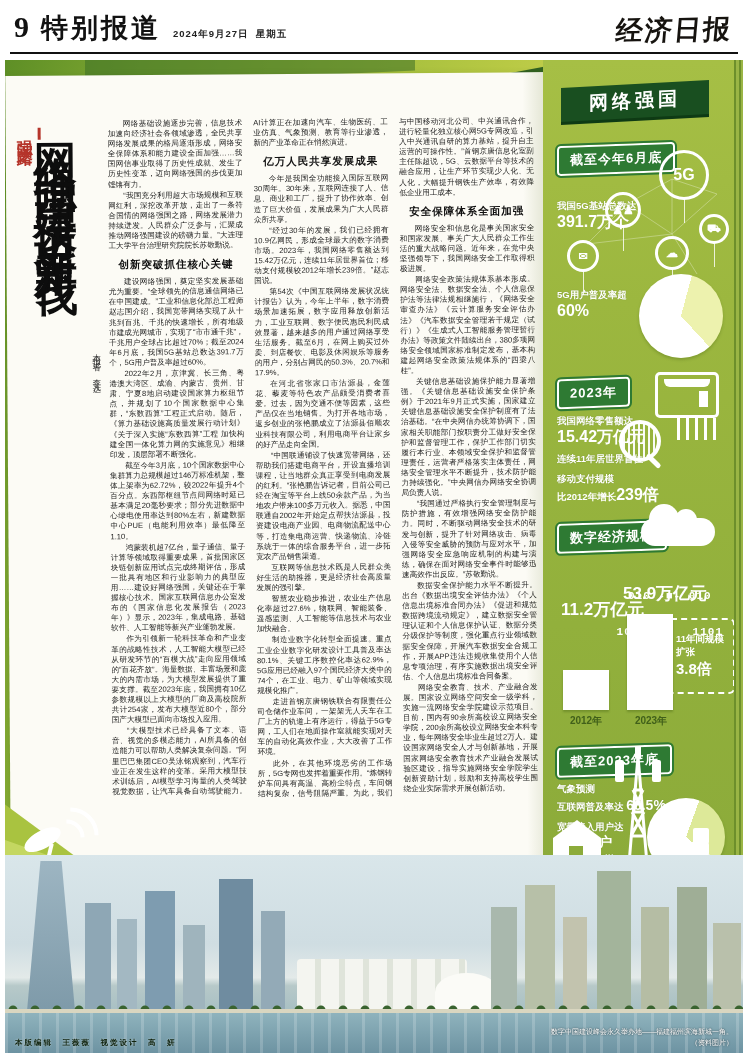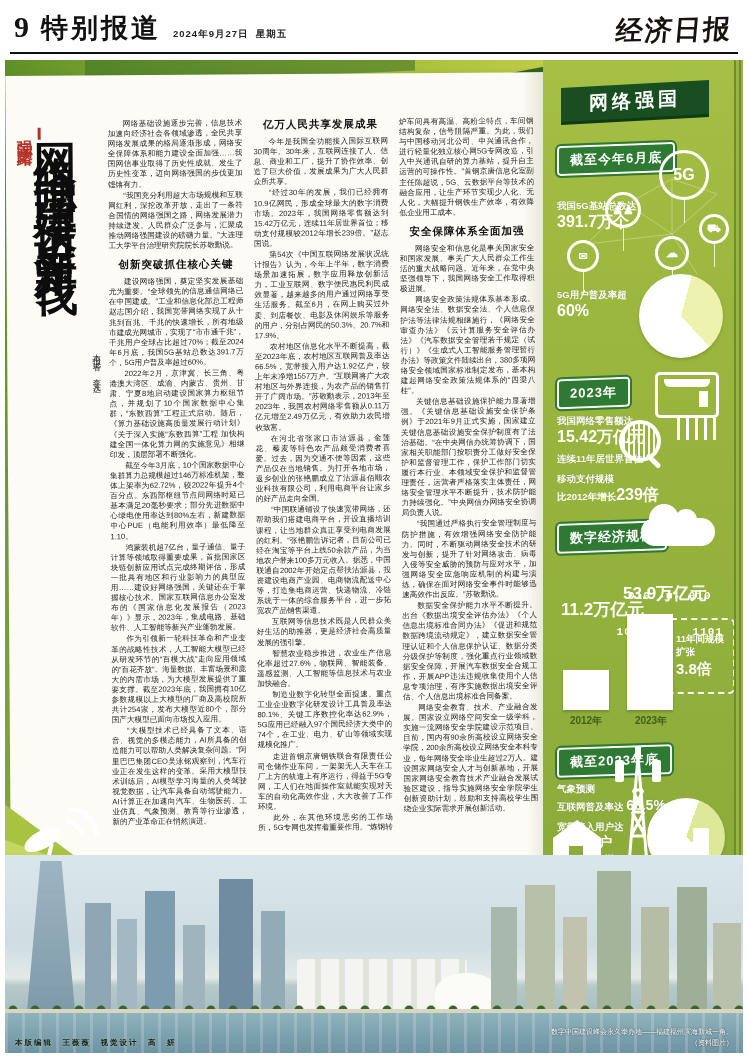--- a/index.html
+++ b/index.html
@@ -154,21 +154,20 @@
           <p>截至今年3月底，10个国家数据中心集群算力总规模超过146万标准机架，整体上架率为62.72%，较2022年提升4个百分点。东西部枢纽节点间网络时延已基本满足20毫秒要求；部分先进数据中心绿电使用率达到80%左右，新建数据中心PUE（电能利用效率）最低降至1.10。</p>
           <p>鸿蒙装机超7亿台，量子通信、量子计算等领域取得重要成果，首批国家区块链创新应用试点完成终期评估，形成一批具有地区和行业影响力的典型应用……建设好网络强国，关键还在于掌握核心技术。国家互联网信息办公室发布的《国家信息化发展报告（2023年）》显示，2023年，集成电路、基础软件、人工智能等新兴产业蓬勃发展。</p>
           <p>作为引领新一轮科技革命和产业变革的战略性技术，人工智能大模型已经从研发环节的“百模大战”走向应用领域的“百花齐放”。海量数据、丰富场景和庞大的内需市场，为大模型发展提供了重要支撑。截至2023年底，我国拥有10亿参数规模以上大模型的厂商及高校院所共计254家，发布大模型近80个，部分国产大模型已面向市场投入应用。</p>
           <p>“大模型技术已经具备了文本、语音、视觉的多模态能力，AI所具备的创造能力可以帮助人类解决复杂问题。”阿里巴巴集团CEO吴泳铭观察到，汽车行业正在发生这样的变革。采用大模型技术训练后，AI模型学习海量的人类驾驶视觉数据，让汽车具备自动驾驶能力。AI计算正在加速向汽车、生物医药、工业仿真、气象预测、教育等行业渗透，新的产业革命正在悄然演进。</p>
         </div>
       <h3>亿万人民共享发展成果</h3>
       <div>
           <p>今年是我国全功能接入国际互联网30周年。30年来，互联网连接了人、信息、商业和工厂，提升了协作效率、创造了巨大价值，发展成果为广大人民群众所共享。</p>
           <p>“经过30年的发展，我们已经拥有10.9亿网民，形成全球最大的数字消费市场。2023年，我国网络零售额达到15.42万亿元，连续11年居世界首位；移动支付规模较2012年增长239倍。”赵志国说。</p>
           <p>第54次《中国互联网络发展状况统计报告》认为，今年上半年，数字消费场景加速拓展，数字应用释放创新活力，工业互联网、数字便民惠民利民成效显著，越来越多的用户通过网络享受生活服务。截至6月，在网上购买过外卖、到店餐饮、电影及休闲娱乐等服务的用户，分别占网民的50.3%、20.7%和17.9%。</p>
-          <p>农村地区信息化水平不断提高，截至2023年底，农村地区互联网普及率达66.5%，宽带接入用户达1.92亿户，较上年末净增1557万户。“互联网将广大农村地区与外界连接，为农产品的销售打开了广阔市场。”苏敬勤表示，2013年至2023年，我国农村网络零售额从0.11万亿元增至2.49万亿元，有效助力农民增收致富。</p>
           <p>在河北省张家口市沽源县，金莲花、藜麦等特色农产品颇受消费者喜爱。过去，因为交通不便等因素，这些产品仅在当地销售。为打开各地市场，返乡创业的张艳鹏成立了沽源县佰顺农业科技有限公司，利用电商平台让家乡的好产品走向全国。</p>
           <p>“中国联通铺设了快速宽带网络，还帮助我们搭建电商平台，开设直播培训课程，让当地群众真正享受到电商发展的红利。”张艳鹏告诉记者，目前公司已经在淘宝等平台上线50余款产品，为当地农户带来100多万元收入。据悉，中国联通自2002年开始定点帮扶沽源县，投资建设电商产业园、电商物流配送中心等，打造集电商运营、快递物流、冷链系统于一体的综合服务平台，进一步拓宽农产品销售渠道。</p>
           <p>互联网等信息技术既是人民群众美好生活的助推器，更是经济社会高质量发展的强引擎。</p>
           <p>智慧农业稳步推进，农业生产信息化率超过27.6%，物联网、智能装备、遥感监测、人工智能等信息技术与农业加快融合。</p>
           <p>制造业数字化转型全面提速。重点工业企业数字化研发设计工具普及率达80.1%、关键工序数控化率达62.9%，5G应用已经融入97个国民经济大类中的74个，在工业、电力、矿山等领域实现规模化推广。</p>
           <p>走进首钢京唐钢铁联合有限责任公司仓储作业车间，一架架无人天车在工厂上方的轨道上有序运行，得益于5G专网，工人们在地面操作室就能实现对天车的自动化高效作业，大大改善了工作环境。</p>
           <p>此外，在其他环境恶劣的工作场所，5G专网也发挥着重要作用。“炼钢转炉车间具有高温、高粉尘特点，车间钢结构复杂，信号阻隔严重。为此，我们与中国移动河北公司、中兴通讯合作，进行轻量化独立核心网5G专网改造，引入中兴通讯自研的算力基站，提升自主运营的可操作性。”首钢京唐信息化室副主任陈超说，5G、云数据平台等技术的融合应用，让生产环节实现少人化、无人化，大幅提升钢铁生产效率，有效降低企业用工成本。</p>
         </div>
       <h3>安全保障体系全面加强</h3>
       <div>

